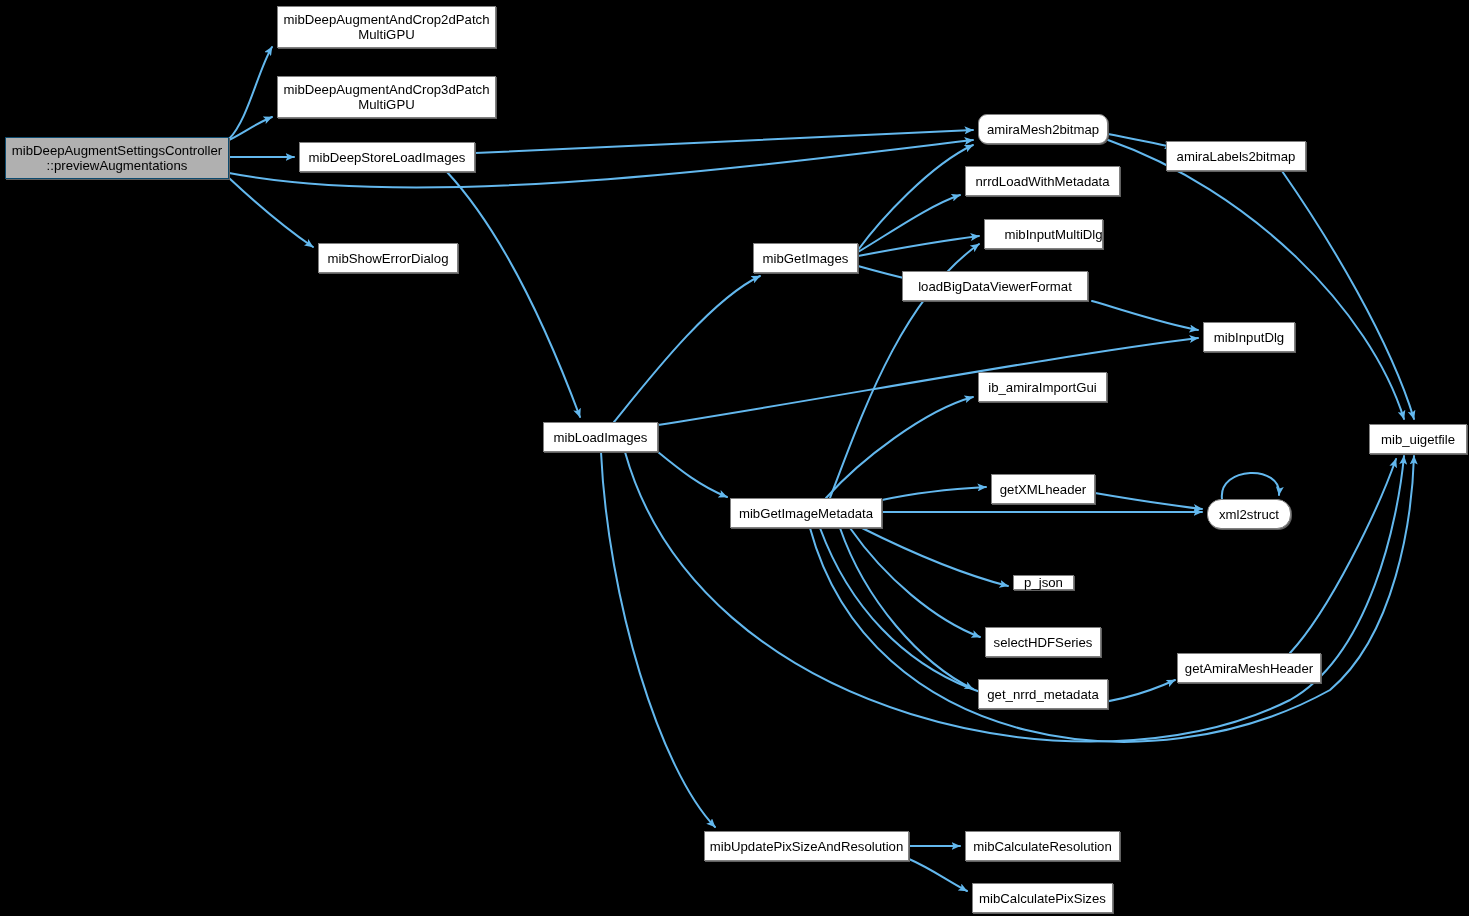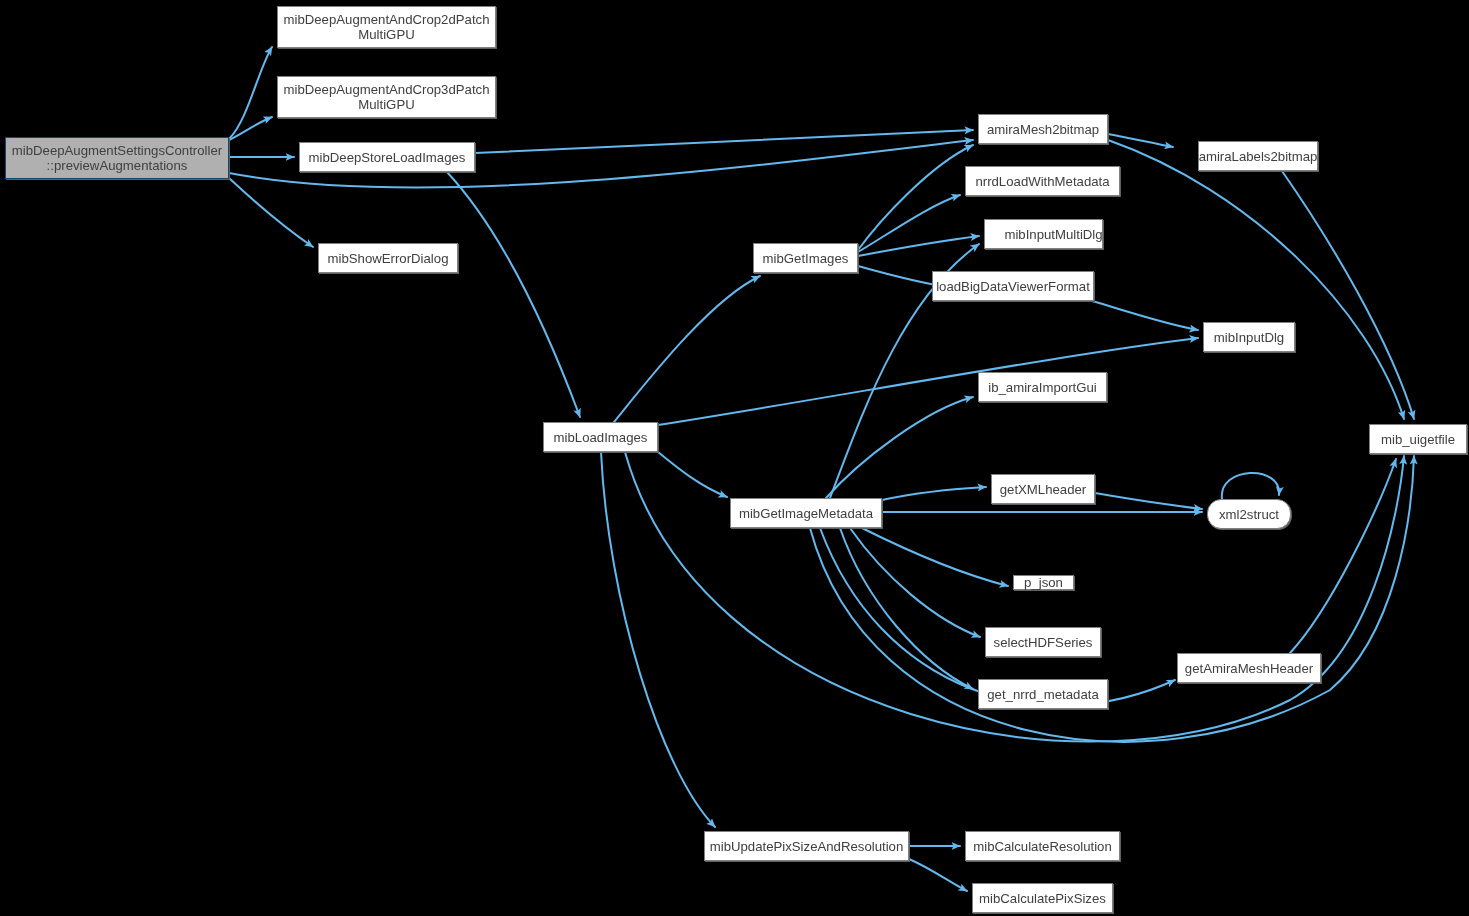--- a/index.html
+++ b/index.html
@@ -1,21 +1,21 @@
 <!DOCTYPE html>
 <html><head>
 <meta charset="utf-8">
 <style>
   html,body{margin:0;padding:0;background:#000;}
   #canvas{position:relative;width:1469px;height:916px;background:#000;overflow:hidden;
           font-family:"Liberation Sans", sans-serif;}
   #edges{position:absolute;left:0;top:0;width:1469px;height:916px;}
   .node{position:absolute;box-sizing:border-box;background:#fff;border:1px solid #808080;
         box-shadow:1px 1px 0 #606060;display:flex;align-items:center;justify-content:center;
-        text-align:center;color:#404040;font-size:13.2px;line-height:15px;padding:1px 4px;
+        text-align:center;color:#000000;font-size:13.2px;line-height:15px;padding:1px 4px;
         white-space:pre-line;}
   .node.root{background:#b0b0b0;border:1px solid #0c4a6e;}
   .edge{fill:none;stroke:#63b8ee;stroke-width:2;}
   .arrowfill{fill:#63b8ee;}
 </style>
 </head>
 <body>
 
 <div id="canvas">
 
@@ -102,30 +102,30 @@
 ::previewAugmentations</div>
       <div class="node" style="left: 277px; top: 6px; width: 219px; height: 42px;">mibDeepAugmentAndCrop2dPatch
 MultiGPU</div>
       <div class="node" style="left: 277px; top: 76px; width: 219px; height: 42px;">mibDeepAugmentAndCrop3dPatch
 MultiGPU</div>
       <div class="node" style="left: 299px; top: 142px; width: 176px; height: 30px;">mibDeepStoreLoadImages</div>
       <div class="node" style="left: 318px; top: 243px; width: 140px; height: 30px;">mibShowErrorDialog</div>
       <div class="node" style="left: 753px; top: 243px; width: 105px; height: 30px;">mibGetImages</div>
       <div class="node" style="left: 543px; top: 422px; width: 115px; height: 30px;">mibLoadImages</div>
       <div class="node" style="left: 730px; top: 498px; width: 152px; height: 30px;">mibGetImageMetadata</div>
-      <div class="node" style="left: 978px; top: 114px; width: 130px; height: 30px;">amiraMesh2bitmap</div>
+      <div class="node" style="left: 978px; top: 114px; width: 130px; height: 30px; border-radius: 9px;">amiraMesh2bitmap</div>
       <div class="node" style="left: 965px; top: 166px; width: 155px; height: 30px;">nrrdLoadWithMetadata</div>
       <div class="node" style="left: 984px; top: 219px; width: 119px; height: 30px; padding-left: 24px;">mibInputMultiDlg</div>
-      <div class="node" style="left: 932px; top: 271px; width: 162px; height: 30px;">loadBigDataViewerFormat</div>
+      <div class="node" style="left: 902px; top: 271px; width: 186px; height: 30px;">loadBigDataViewerFormat</div>
       <div class="node" style="left: 978px; top: 372px; width: 129px; height: 30px;">ib_amiraImportGui</div>
       <div class="node" style="left: 991px; top: 474px; width: 104px; height: 30px;">getXMLheader</div>
       <div class="node" style="left: 1013px; top: 575px; width: 61px; height: 15px;">p_json</div>
       <div class="node" style="left: 985px; top: 627px; width: 116px; height: 30px;">selectHDFSeries</div>
       <div class="node" style="left: 978px; top: 679px; width: 130px; height: 30px;">get_nrrd_metadata</div>
-      <div class="node" style="left: 1198px; top: 141px; width: 120px; height: 30px;">amiraLabels2bitmap</div>
+      <div class="node" style="left: 1166px; top: 141px; width: 140px; height: 30px;">amiraLabels2bitmap</div>
       <div class="node" style="left: 1203px; top: 322px; width: 92px; height: 30px;">mibInputDlg</div>
       <div class="node" style="left: 1207px; top: 499px; width: 84px; height: 30px; border-radius: 14px;">xml2struct</div>
       <div class="node" style="left: 1177px; top: 653px; width: 144px; height: 30px;">getAmiraMeshHeader</div>
       <div class="node" style="left: 1369px; top: 424px; width: 98px; height: 30px;">mib_uigetfile</div>
       <div class="node" style="left: 704px; top: 831px; width: 205px; height: 30px;">mibUpdatePixSizeAndResolution</div>
       <div class="node" style="left: 965px; top: 831px; width: 155px; height: 30px;">mibCalculateResolution</div>
       <div class="node" style="left: 972px; top: 883px; width: 141px; height: 30px;">mibCalculatePixSizes</div>
     </div>
 
 </div>

